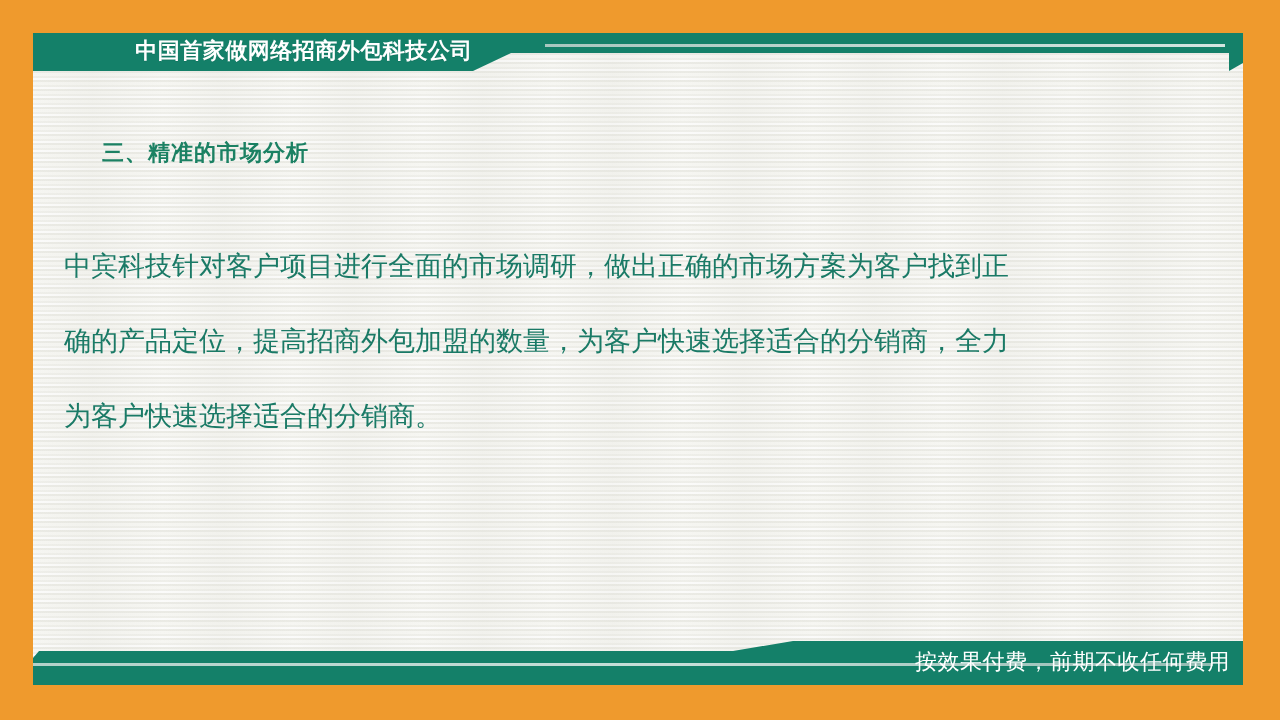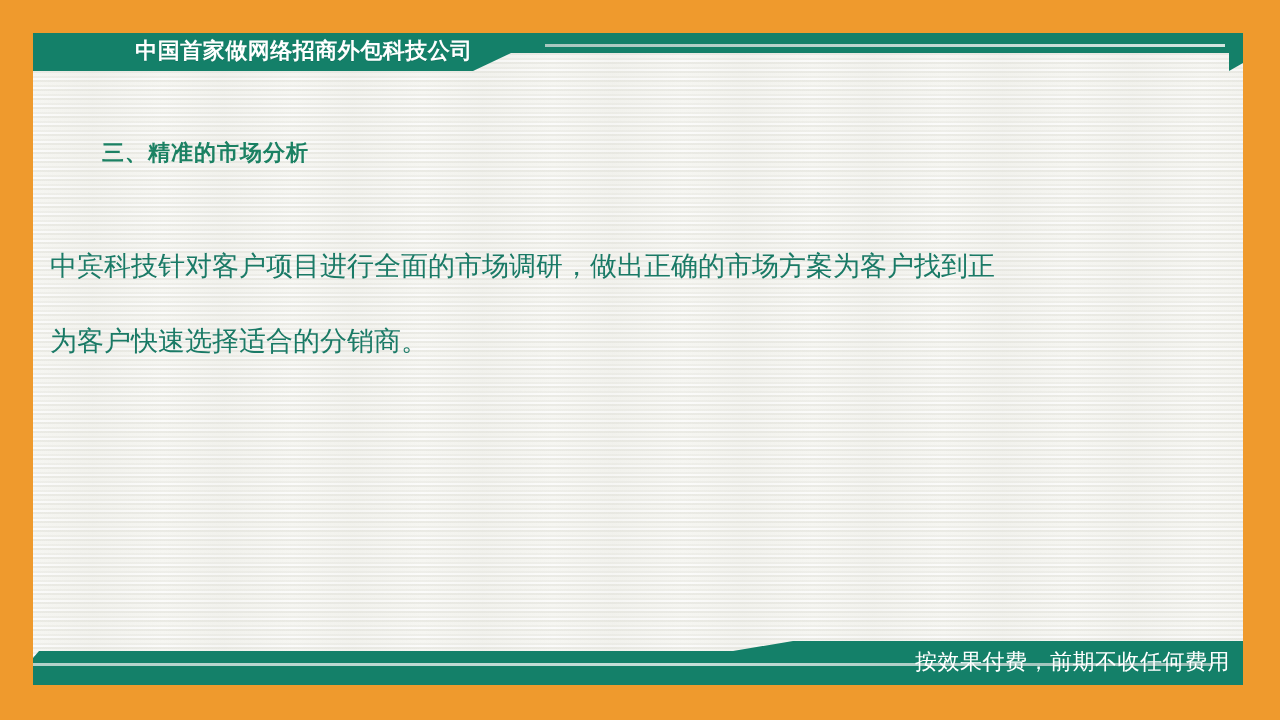--- a/index.html
+++ b/index.html
@@ -138,20 +138,21 @@
     color: #1a7a66;
     font-size: 27px;
     line-height: 75px;
     font-family: "DejaVu Serif", "Liberation Serif", serif;
     letter-spacing: 0px;
     text-align: justify;
   }
   .body-copy .line {
     display: block;
     white-space: nowrap;
+    margin-left: 14px;
   }
 
   
   .footer-band {
     position: absolute;
     left: 33px;
     top: 625px;
     width: 1210px;
     height: 60px;
     overflow: hidden;
@@ -204,20 +205,21 @@
     <div class="header-shape"></div>
     <div class="header-hairline"></div>
   </div>
 
   <div class="header-title">中国首家做网络招商外包科技公司</div>
 
   <div class="section-title">三、精准的市场分析</div>
 
   <div class="body-copy">
     <span class="line">中宾科技针对客户项目进行全面的市场调研，做出正确的市场方案为客户找到正</span>
+    <span class="line">确的产品定位，提高招商外包加盟的数量，为客户快速选择适合的分销商，全力</span>
     <span class="line">为客户快速选择适合的分销商。</span>
   </div>
 
   <div class="footer-band">
     <div class="footer-shape"></div>
     <div class="footer-hairline"></div>
   </div>
 
   <div class="footer-text">按效果付费，前期不收任何费用</div>
 

